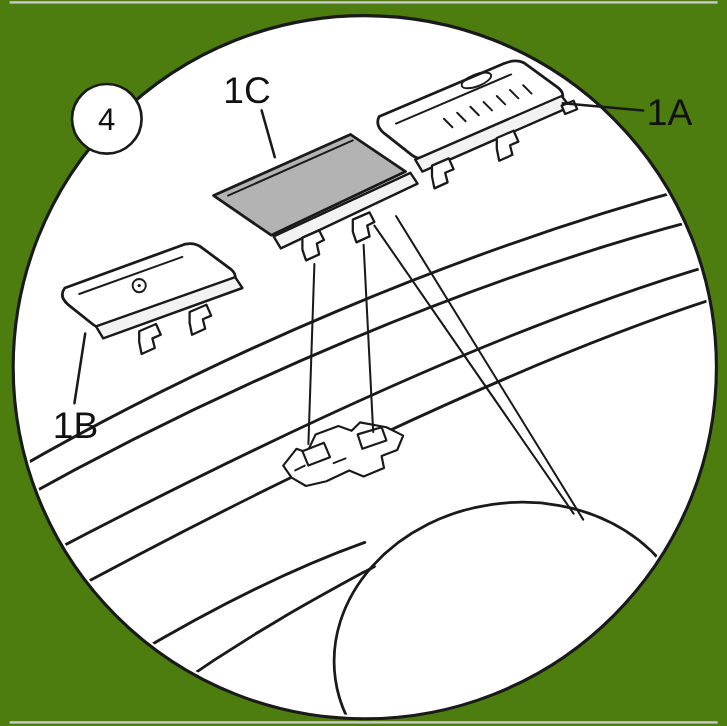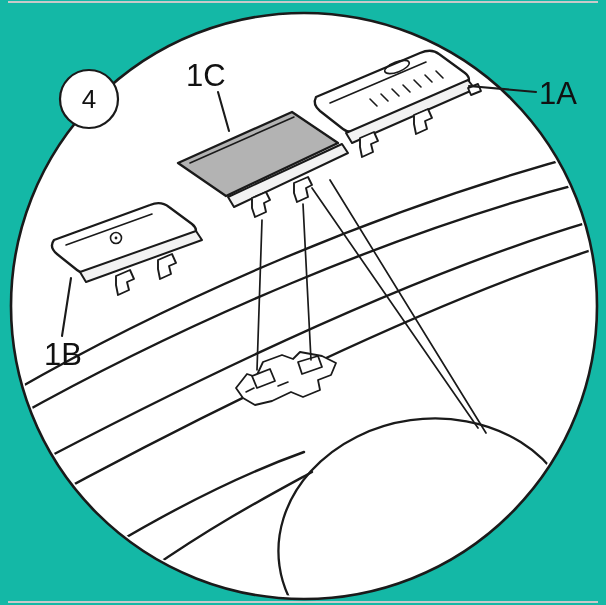--- a/index.html
+++ b/index.html
@@ -4,21 +4,21 @@
 <style>
   html, body {
     margin: 0;
     padding: 0;
     background: #ffffff;
   }
   .stage {
     position: relative;
     width: 606px;
     height: 605px;
-    background: #14b8a6;
+    background: #4d7c0f;
     overflow: hidden;
     font-family: "Liberation Sans", sans-serif;
   }
   svg { display: block; }
   .outline      { fill: none; stroke: #1a1a1a; stroke-width: 2.4; stroke-linejoin: round; stroke-linecap: round; }
   .outline-thin { fill: none; stroke: #1a1a1a; stroke-width: 1.6; stroke-linejoin: round; stroke-linecap: round; }
   .cap-white    { fill: #ffffff; stroke: #1a1a1a; stroke-width: 2.3; stroke-linejoin: round; }
   .cap-gray     { fill: #b3b3b3; stroke: #1a1a1a; stroke-width: 2.3; stroke-linejoin: round; }
   .cap-lip      { fill: #f2f2f2; stroke: #1a1a1a; stroke-width: 2;   stroke-linejoin: round; }
   .clip         { fill: #ffffff; stroke: #1a1a1a; stroke-width: 1.9; stroke-linejoin: round; }

